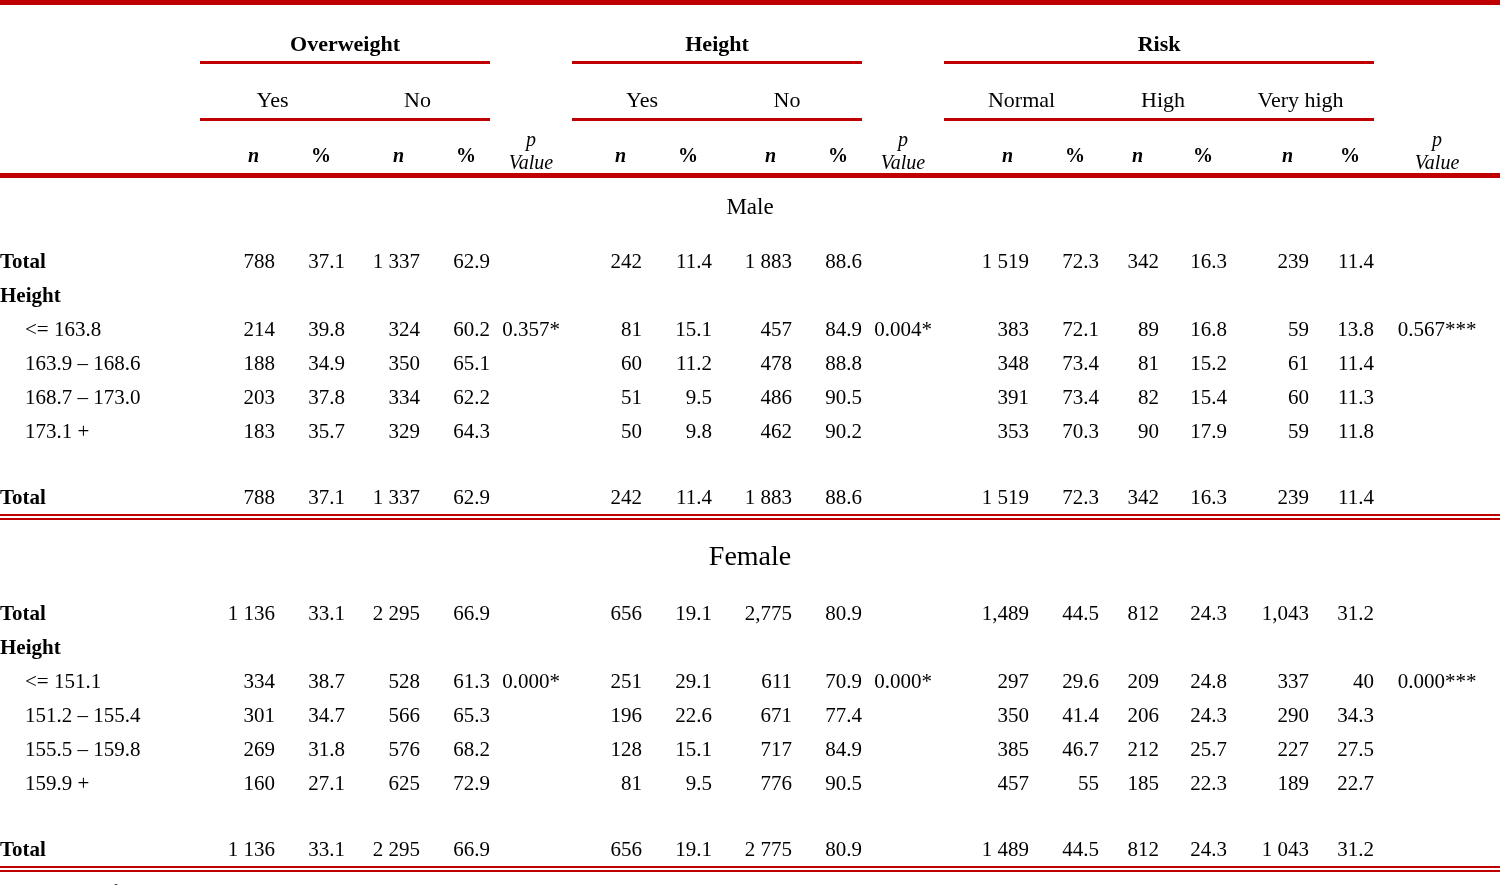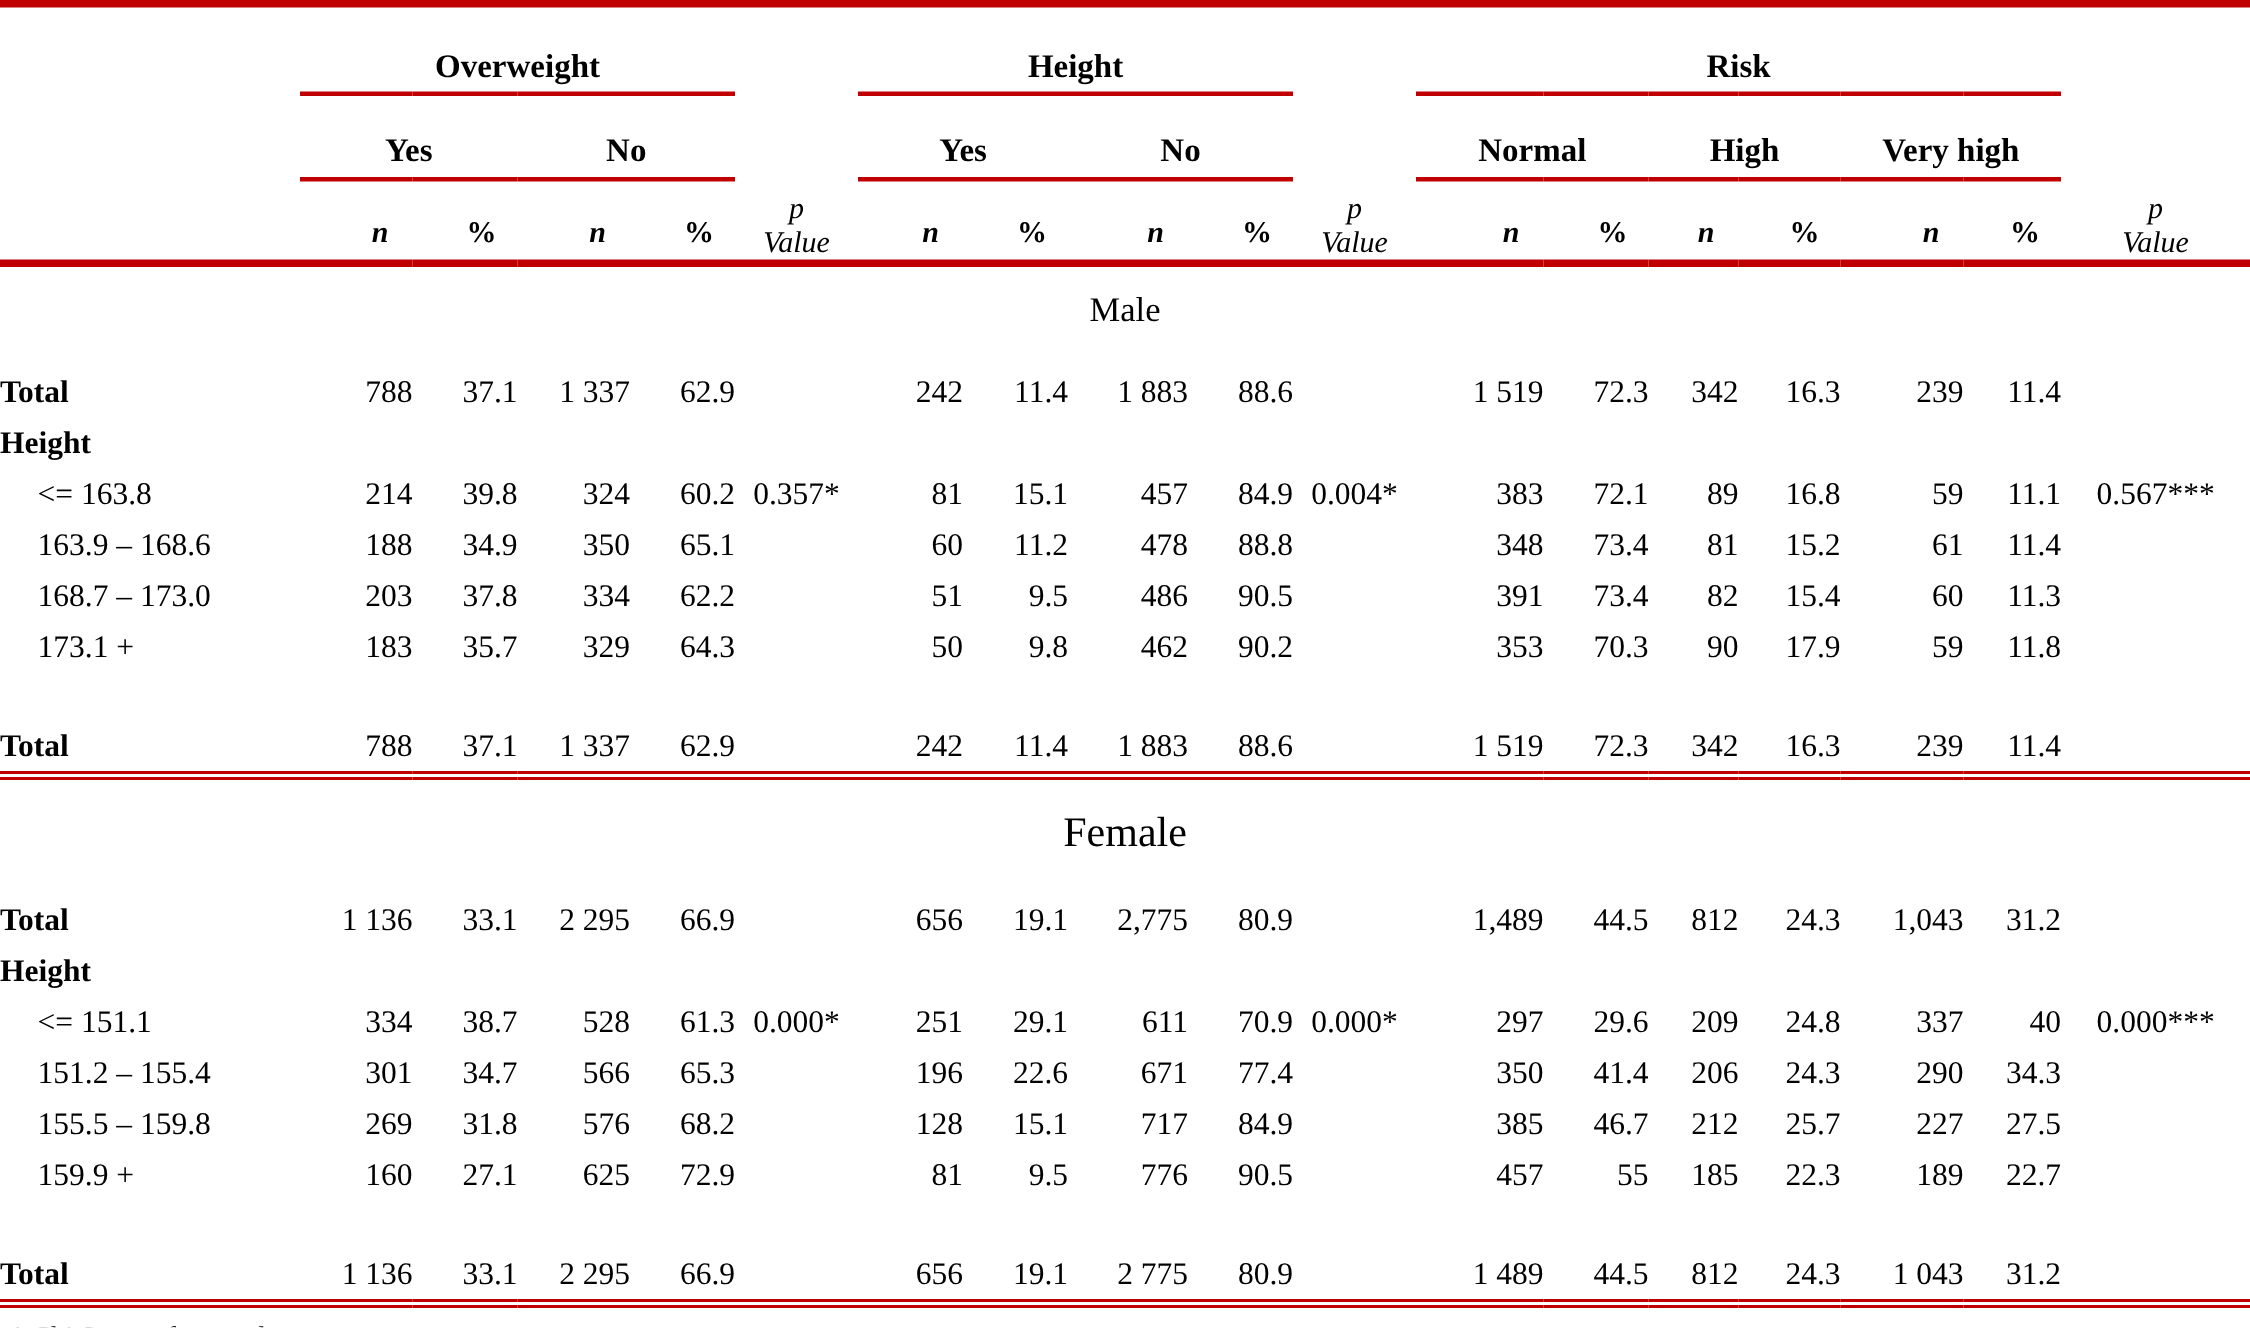--- a/index.html
+++ b/index.html
@@ -9,21 +9,21 @@
   html,body{margin:0;padding:0;background:#ffffff;}
   body{font-family:"Liberation Serif","DejaVu Serif",serif;color:var(--ink);}
   .page{width:1500px;height:885px;background:#ffffff;overflow:hidden;position:relative;}
   .top-rule{height:5px;background:var(--red);width:1500px;}
   table.stats{border-collapse:collapse;table-layout:fixed;width:1500px;}
   table.stats td,table.stats th{padding:0;margin:0;font-weight:normal;overflow:visible;white-space:nowrap;}
 
   
   tr.h1 th.group{font-size:22px;font-weight:bold;text-align:center;vertical-align:bottom;
     height:52px;border-bottom:3px solid var(--red);padding-bottom:4px;}
-  tr.h2 th.sub{font-size:22px;font-weight:bold;text-align:center;vertical-align:bottom;
+  tr.h2 th.sub{font-size:22px;font-weight:normal;text-align:center;vertical-align:bottom;
     height:49px;border-bottom:3px solid var(--red);padding-bottom:5px;}
   tr.h3 th{font-size:20px;font-weight:bold;vertical-align:bottom;height:46px;padding-bottom:6px;}
   tr.h3 th.nh{font-style:italic;text-align:right;padding-right:16px;}
   tr.h3 th.ph{text-align:right;padding-right:14px;}
   th.pcol{font-size:20px;font-weight:bold;font-style:italic;text-align:center;vertical-align:bottom;
     line-height:1.12;padding-bottom:4px;}
   .hline{border-bottom:5px solid var(--red) !important;}
 
   
   td.section-title{ text-align:center;font-weight:bold;}
@@ -167,21 +167,21 @@
           <td class="num">81</td>
           <td class="num">15.1</td>
           <td class="num">457</td>
           <td class="num">84.9</td>
           <td class="pval">0.004*</td>
           <td class="num">383</td>
           <td class="num">72.1</td>
           <td class="num">89</td>
           <td class="num">16.8</td>
           <td class="num">59</td>
-          <td class="num">11.1</td>
+          <td class="num">13.8</td>
           <td class="pval">0.567***</td>
         </tr>
         <tr class="datarow">
           <td class="label indent">163.9 – 168.6</td>
           <td class="num">188</td>
           <td class="num">34.9</td>
           <td class="num">350</td>
           <td class="num">65.1</td>
           <td class="pval"></td>
           <td class="num">60</td>

